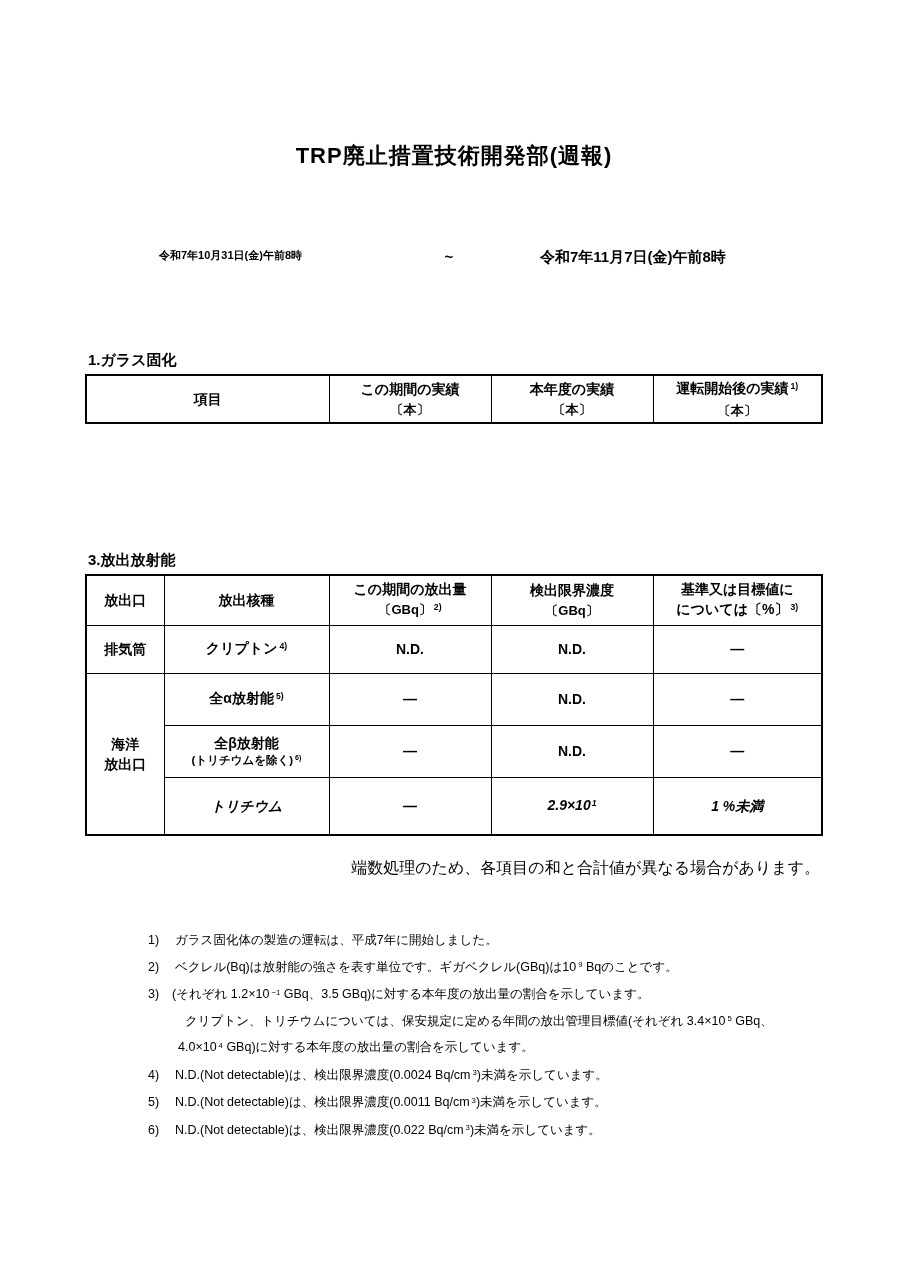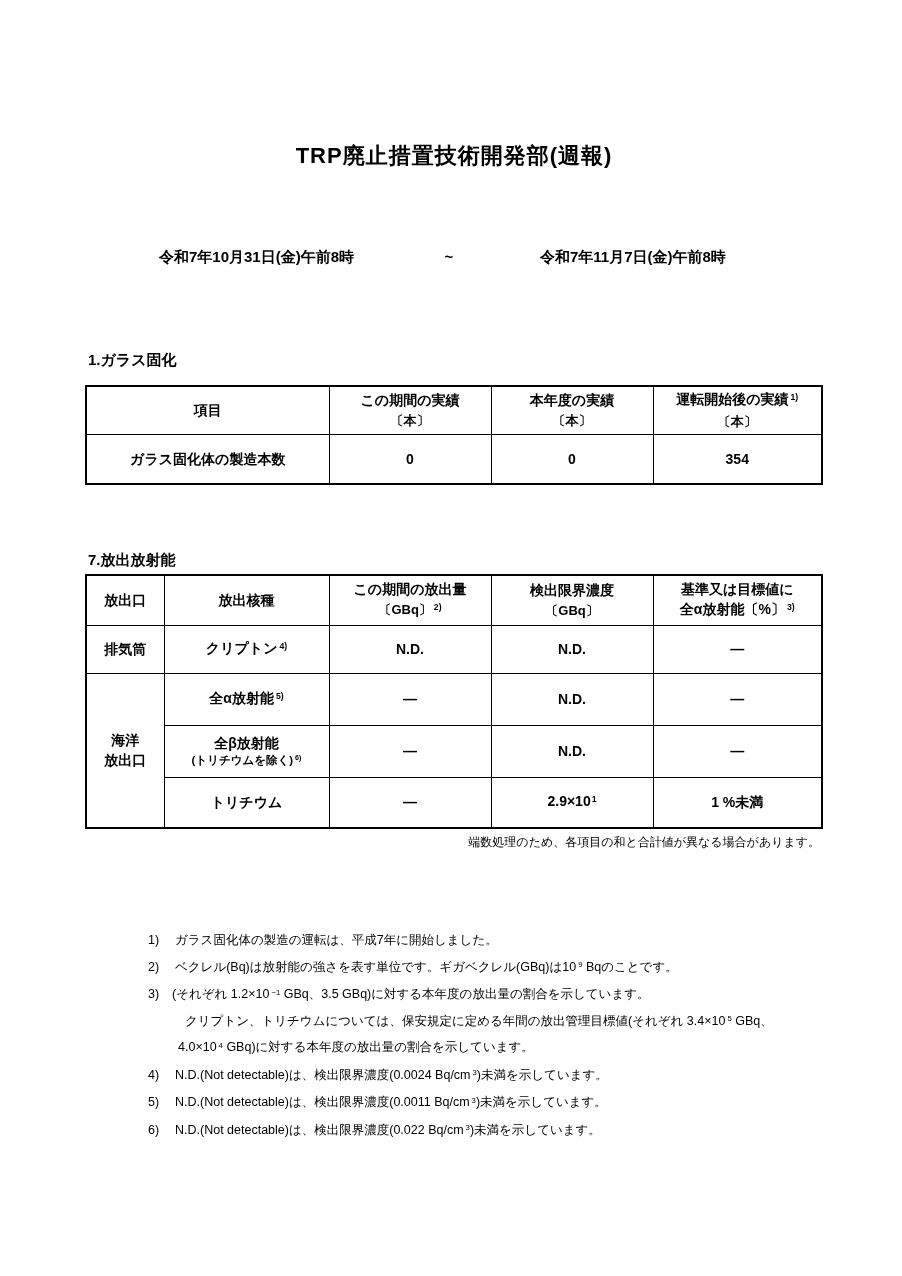--- a/index.html
+++ b/index.html
@@ -11,63 +11,63 @@
     color:#000;
     -webkit-font-smoothing:antialiased;
   }
   .page-title{
     position:absolute;top:138px;left:0;width:902px;
     text-align:center;
     font-size:22px;font-weight:bold;letter-spacing:1px;
     margin:3px;
   }
   .period-line{position:absolute;top:248px;left:0;width:902px;height:24px;}
-  .period-start{position:absolute;left:159px;top:0;font-size:15px;font-weight:bold;white-space:nowrap;}
+  .period-start{position:absolute;left:159px;top:0;font-size:11px;font-weight:bold;white-space:nowrap;}
   .period-tilde{position:absolute;left:430px;top:0;width:38px;text-align:center;font-size:15px;font-weight:bold;}
   .period-end{position:absolute;left:540px;top:0;font-size:15px;font-weight:bold;white-space:nowrap;}
 
   .section-heading{
     position:absolute;left:88px;
     font-size:15px;font-weight:bold;margin:0;white-space:nowrap;
   }
   #glass-heading{top:351px;}
   #discharge-heading{top:551px;}
 
   table.report{
     position:absolute;left:85px;
     border-collapse:collapse;table-layout:fixed;
     width:736px;
     border:2px solid #000;
   }
-  #glass-table{top:385px;}
+  #glass-table{top:374px;}
   #discharge-table{top:574px;}
   table.report th, table.report td{
     border:1.5px solid #000;
     text-align:center;vertical-align:middle;
     font-size:14px;font-weight:bold;
     padding:0 2px;
     line-height:20px;
     overflow:hidden;
   }
   table.report .unit-line{font-size:13px;font-weight:bold;}
-  tr.h48{height:48px;} tr.h50{height:50px;} tr.h51{height:51px;} tr.h52{height:52px;}
+  tr.h48{height:48px;} tr.h50{height:50px;} tr.h51{height:58px;font-style:italic;} tr.h52{height:52px;}
   td.dbl, th.dbl{border-left:5px double #000;}
   .small-line{font-size:11.5px;line-height:15px;display:block;text-align:center;}
   sup{
     font-size:0.62em;
     position:relative;top:-0.45em;
     vertical-align:baseline;
     margin-left:2px;
     font-weight:bold;
   }
   .val-sup{margin-left:1px;}
 
   .rounding-note{
-    position:absolute;left:85px;top:834px;width:735px;
-    text-align:right;font-size:12px;white-space:nowrap;
+    position:absolute;left:85px;top:858px;width:735px;
+    text-align:right;font-size:16px;white-space:nowrap;
   }
 
   .footnotes{
     position:absolute;left:148px;top:928px;width:720px;
     font-size:12.5px;
   }
   .fn{display:flex;align-items:flex-start;margin-bottom:1px;}
   .fn-num{flex:0 0 27px;line-height:25.5px;}
   .fn-body{flex:1;}
   .fn-line{line-height:25.5px;white-space:nowrap;}
@@ -105,30 +105,24 @@
     </th>
     <th>
       <span>本年度の実績</span><br>
       <span class="unit-line">〔本〕</span>
     </th>
     <th>
       <span>運転開始後の実績</span><sup>1)</sup><br>
       <span class="unit-line">〔本〕</span>
     </th>
   </tr>
-  <tr class="h50">
-    <td><span>ガラス固化体の製造本数</span></td>
-    <td><span>0</span></td>
-    <td><span>0</span></td>
-    <td><span>354</span></td>
-  </tr>
 </tbody>
   </table>
 
-<h2 class="section-heading" id="discharge-heading">7.放出放射能</h2>
+<h2 class="section-heading" id="discharge-heading">3.放出放射能</h2>
 
 <table class="report" id="discharge-table">
   <colgroup>
     <col style="width:78px">
       <col style="width:165px">
       <col style="width:162px">
       <col style="width:162px">
       <col style="width:169px">
   </colgroup>
   <tbody>
@@ -138,21 +132,21 @@
     <th>
       <span>この期間の放出量</span><br>
       <span class="unit-line">〔GBq〕</span><sup>2)</sup>
     </th>
     <th>
       <span>検出限界濃度</span><br>
       <span class="unit-line">〔GBq〕</span>
     </th>
     <th class="dbl">
       <span>基準又は目標値に</span><br>
-      <span>全α放射能〔%〕</span><sup>3)</sup>
+      <span>については〔%〕</span><sup>3)</sup>
     </th>
   </tr>
   <tr class="h48">
     <td><span>排気筒</span></td>
     <td><span>クリプトン</span><sup>4)</sup></td>
     <td><span>N.D.</span></td>
     <td><span>N.D.</span></td>
     <td class="dbl"><span>—</span></td>
   </tr>
   <tr class="h52">

